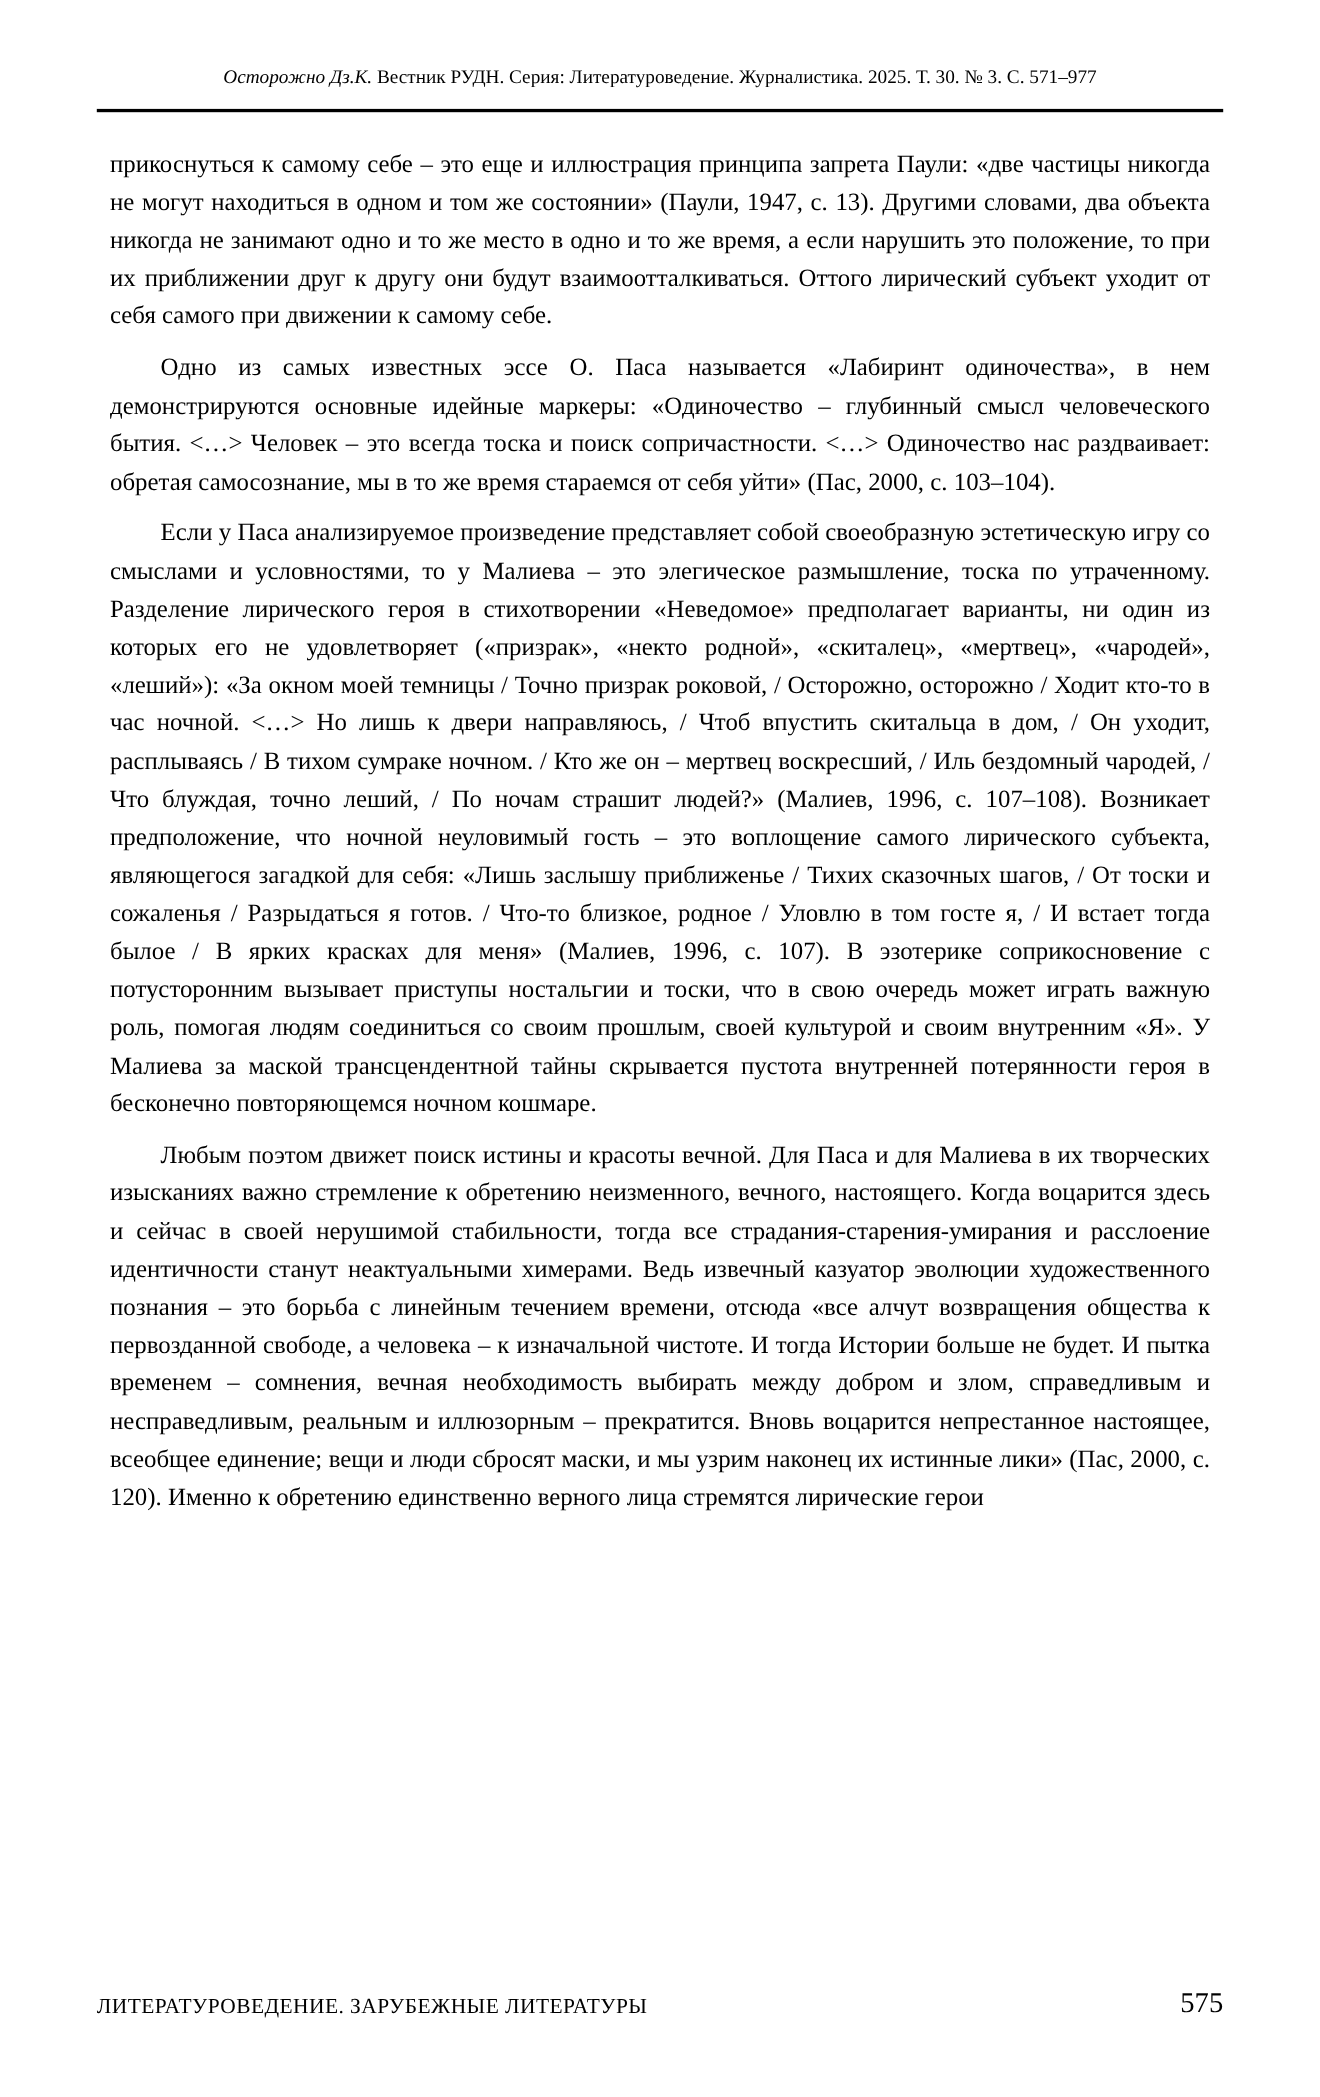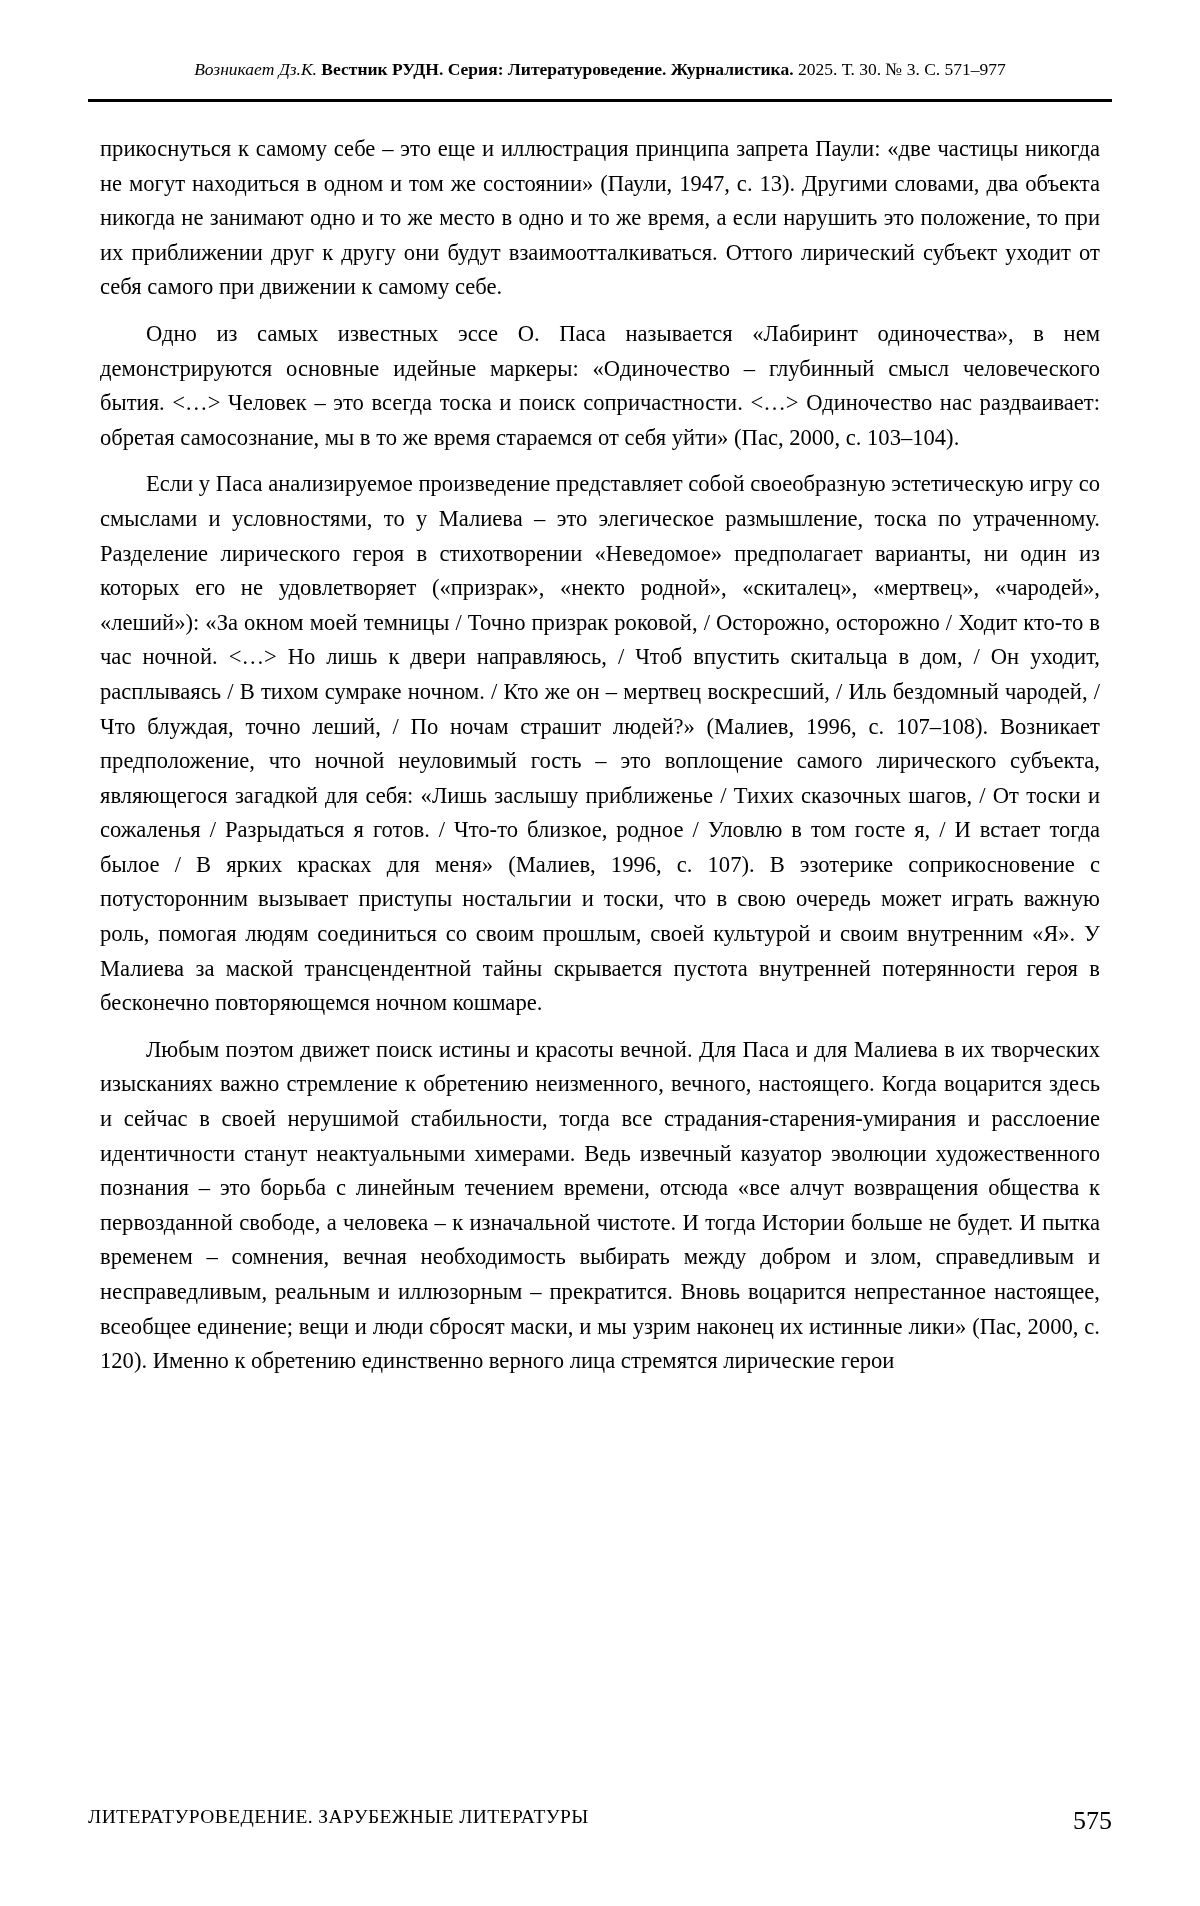--- a/index.html
+++ b/index.html
@@ -29,21 +29,21 @@
     font-family: "Liberation Serif", serif;
     font-size: 17.5px;
     line-height: 22px;
     text-align: center;
     white-space: nowrap;
   }
   .running-head .italic {
     font-style: italic;
   }
   .running-head .bold {
-    font-weight: bold;
+    font-weight: normal;
   }
   .header-rule {
     position: absolute;
     top: 99px;
     left: 88px;
     width: 1024px;
     height: 3px;
     background: #000000;
   }
   .body-text {
@@ -65,39 +65,39 @@
     text-indent: 46px;
     font-family: Liberation Serif, serif;
   }
   .footer {
     position: absolute;
     bottom: 70px;
     left: 88px;
     width: 1024px;
     display: flex;
     justify-content: space-between;
-    align-items: flex-start;
+    align-items: flex-end;
   }
   .footer-title {
     font-family: "Liberation Serif", serif;
     font-size: 19.5px;
     letter-spacing: 0.4px;
   }
   .footer-page {
     font-family: "Liberation Serif", serif;
     font-size: 26px;
   }
 </style>
 </head>
 <body>
 
 <div class="page">
 
   <div class="running-head">
-    <span class="italic">Возникает Дз.К.</span>
+    <span class="italic">Осторожно Дз.К.</span>
     <span class="bold">Вестник РУДН. Серия: Литературоведение. Журналистика.</span>
     <span>2025. Т. 30. № 3. С. 571–977</span>
   </div>
 
   <div class="header-rule"></div>
 
   <div class="body-text">
     <p>прикоснуться к самому себе – это еще и иллюстрация принципа запрета Паули: «две частицы никогда не могут находиться в одном и том же состоянии» (Паули, 1947, с. 13). Другими словами, два объекта никогда не занимают одно и то же место в одно и то же время, а если нарушить это положение, то при их приближении друг к другу они будут взаимоотталкиваться. Оттого лирический субъект уходит от себя самого при движении к самому себе.</p>
     <p class="indent">Одно из самых известных эссе О. Паса называется «Лабиринт одиночества», в нем демонстрируются основные идейные маркеры: «Одиночество – глубинный смысл человеческого бытия. &lt;…&gt; Человек – это всегда тоска и поиск сопричастности. &lt;…&gt; Одиночество нас раздваивает: обретая самосознание, мы в то же время стараемся от себя уйти» (Пас, 2000, с. 103–104).</p>
     <p class="indent">Если у Паса анализируемое произведение представляет собой своеобразную эстетическую игру со смыслами и условностями, то у Малиева – это элегическое размышление, тоска по утраченному. Разделение лирического героя в стихотворении «Неведомое» предполагает варианты, ни один из которых его не удовлетворяет («призрак», «некто родной», «скиталец», «мертвец», «чародей», «леший»): «За окном моей темницы / Точно призрак роковой, / Осторожно, осторожно / Ходит кто-то в час ночной. &lt;…&gt; Но лишь к двери направляюсь, / Чтоб впустить скитальца в дом, / Он уходит, расплываясь / В тихом сумраке ночном. / Кто же он – мертвец воскресший, / Иль бездомный чародей, / Что блуждая, точно леший, / По ночам страшит людей?» (Малиев, 1996, с. 107–108). Возникает предположение, что ночной неуловимый гость – это воплощение самого лирического субъекта, являющегося загадкой для себя: «Лишь заслышу приближенье / Тихих сказочных шагов, / От тоски и сожаленья / Разрыдаться я готов. / Что-то близкое, родное / Уловлю в том госте я, / И встает тогда былое / В ярких красках для меня» (Малиев, 1996, с. 107). В эзотерике соприкосновение с потусторонним вызывает приступы ностальгии и тоски, что в свою очередь может играть важную роль, помогая людям соединиться со своим прошлым, своей культурой и своим внутренним «Я». У Малиева за маской трансцендентной тайны скрывается пустота внутренней потерянности героя в бесконечно повторяющемся ночном кошмаре.</p>

